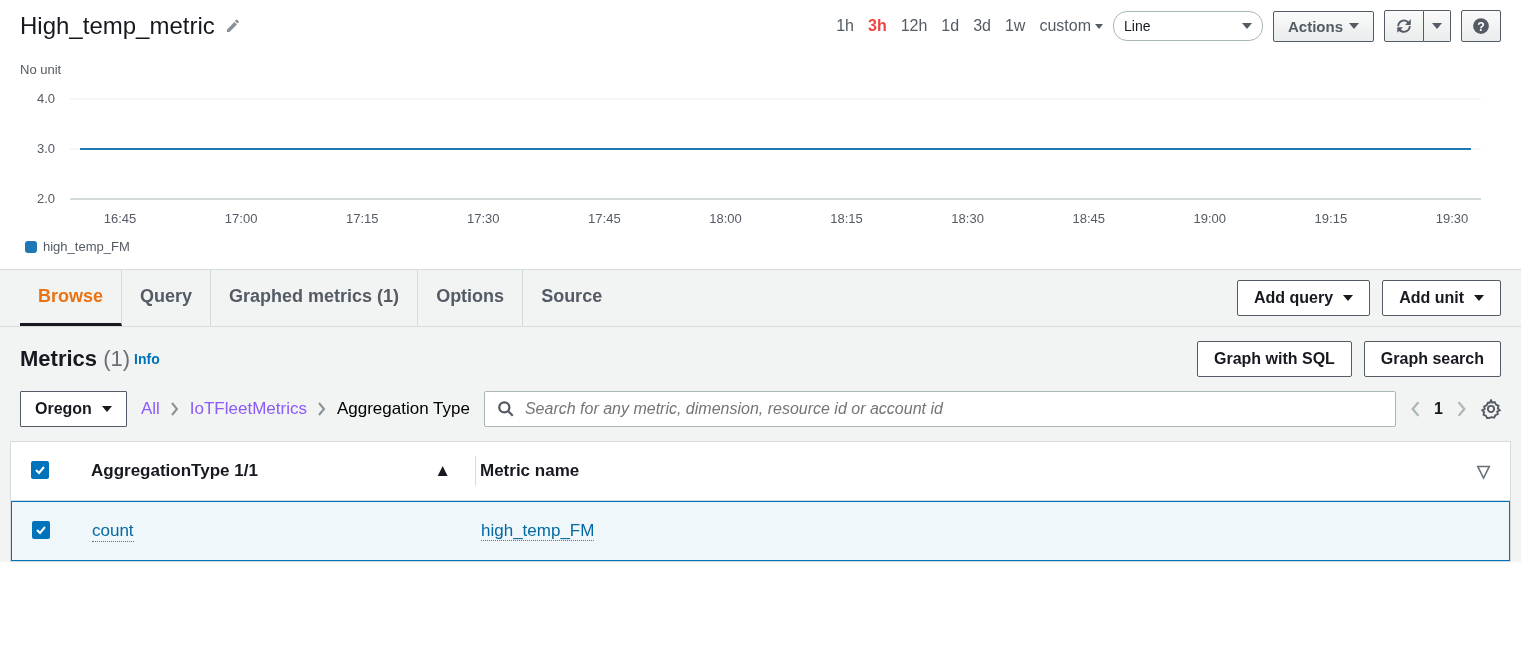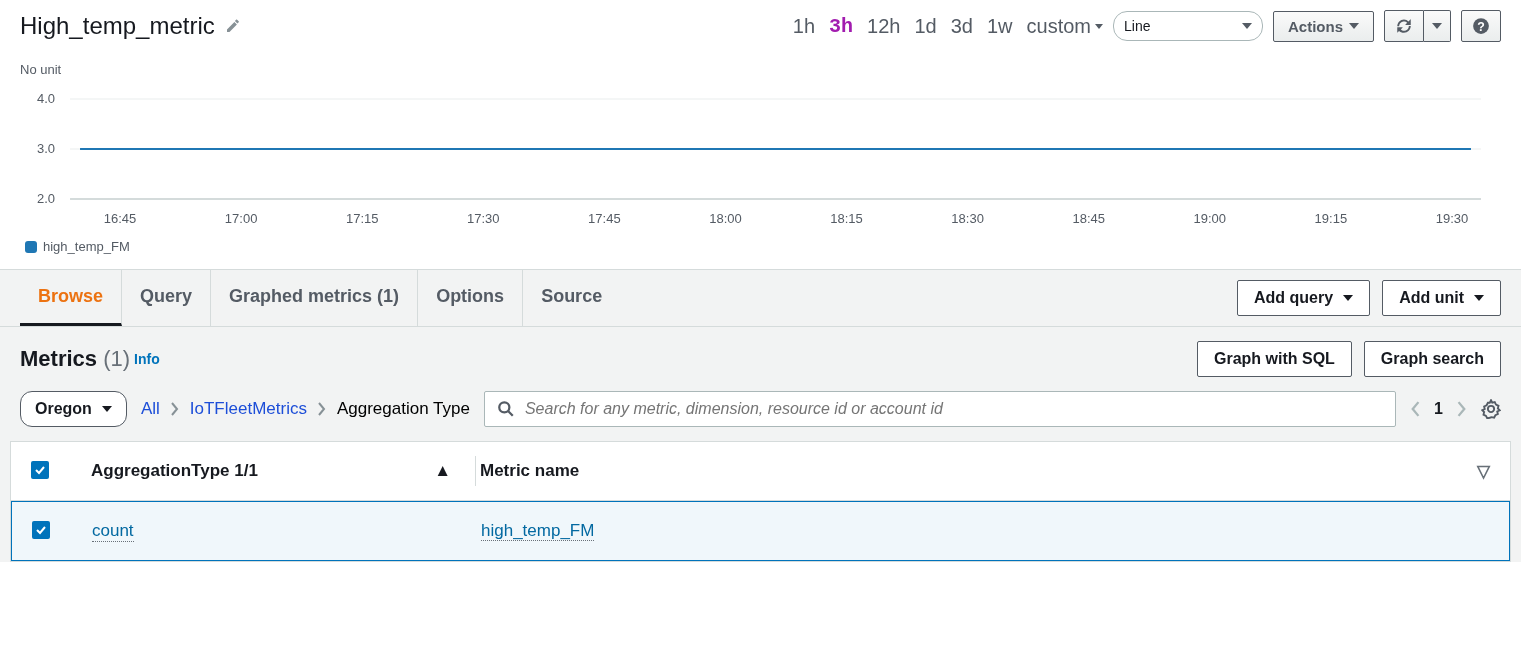--- a/index.html
+++ b/index.html
@@ -1,23 +1,23 @@
 <!DOCTYPE html>
 <html><head>
 <meta charset="utf-8">
 <style>
 * { box-sizing: border-box; margin: 0; padding: 0; }
 body { font-family: "Amazon Ember", "Helvetica Neue", Arial, sans-serif; font-size: 14px; color: #16191f; background: #fff; }
 .top-bar { display: flex; align-items: center; padding: 10px 20px; gap: 10px; }
 .title-wrap { display: flex; align-items: center; gap: 10px; flex: 1; }
 .page-title { font-size: 24px; font-weight: 400; color: #16191f; }
 .edit-icon { color: #879196; cursor: pointer; }
-.time-ranges { display: flex; gap: 14px; font-size: 20px; color: #545b64; }
+.time-ranges { display: flex; gap: 14px; font-size: 16px; color: #545b64; }
 .time-ranges span { cursor: pointer; }
-.time-ranges .active { color: #a21caf; font-weight: 700; font-family: Liberation Mono, monospace; }
+.time-ranges .active { color: #ef4444; font-weight: 700; }
 .custom-wrap { display: flex; align-items: center; gap: 4px; cursor: pointer; color: #545b64; }
 .select-box { border: 1px solid #aab7b8; border-radius: 14px; padding: 6px 10px; display: flex; align-items: center; justify-content: space-between; min-width: 150px; cursor: pointer; background: #fff; }
 .btn { border: 1px solid #545b64; background: linear-gradient(#fafafa,#eaeded); border-radius: 2px; padding: 6px 14px; font-size: 15px; font-weight: 700; color: #545b64; cursor: pointer; display: inline-flex; align-items: center; gap: 6px; }
 .btn-group { display: flex; }
 .btn-group .btn:first-child { border-top-right-radius: 0; border-bottom-right-radius: 0; }
 .btn-group .btn:last-child { border-top-left-radius: 0; border-bottom-left-radius: 0; border-left: none; padding: 6px 8px; }
 .icon-btn { padding: 6px 10px; }
 .chart-area { padding: 10px 20px 5px 20px; }
 .y-label { font-size: 13px; color: #545b64; margin-bottom: 8px; }
 .chart-svg { width: 100%; height: 150px; }
@@ -29,23 +29,23 @@
 .tab { padding: 16px 18px; font-size: 18px; font-weight: 700; color: #545b64; cursor: pointer; border-right: 1px solid #d5dbdb; }
 .tab.active { color: #ec7211; border-bottom: 3px solid #16191f; }
 .tab-actions { display: flex; gap: 12px; padding: 10px 0; }
 .outline-btn { border: 1px solid #545b64; background: #fff; border-radius: 2px; padding: 8px 16px; font-size: 16px; font-weight: 700; color: #16191f; cursor: pointer; display: inline-flex; align-items: center; gap: 10px; }
 .metrics-header { display: flex; align-items: center; padding: 14px 20px; gap: 4px; }
 .metrics-title { font-size: 22px; font-weight: 700; color: #16191f; }
 .metrics-count { color: #687078; font-weight: 400; }
 .info-link { color: #0073bb; font-size: 14px; font-weight: 700; cursor: pointer; }
 .metrics-actions { margin-left: auto; display: flex; gap: 12px; }
 .filter-row { display: flex; align-items: center; padding: 0 20px 14px 20px; gap: 14px; }
-.region-btn { border: 1px solid #545b64; background: #fff; border-radius: 12px; padding: 8px 14px; font-size: 16px; font-weight: 700; color: #16191f; cursor: pointer; display: inline-flex; align-items: center; gap: 10px; }
+.region-btn { border: 1px solid #545b64; background: #fff; border-radius: 1px; padding: 8px 14px; font-size: 16px; font-weight: 700; color: #16191f; cursor: pointer; display: inline-flex; align-items: center; gap: 10px; }
 .breadcrumb { display: flex; align-items: center; gap: 10px; font-size: 17px; }
-.breadcrumb .link { color: #1d4ed8; cursor: pointer; }
+.breadcrumb .link { color: #8b5cf6; cursor: pointer; }
 .breadcrumb .sep { color: #879196; }
 .breadcrumb .current { color: #000000; }
 .search-box { flex: 1; display: flex; align-items: center; border: 1px solid #aab7b8; border-radius: 2px; background: #fff; padding: 8px 12px; gap: 10px; }
 .search-box input { border: none; outline: none; flex: 1; font-size: 16px; font-style: italic; color: #687078; }
 .pager { display: flex; align-items: center; gap: 14px; font-size: 16px; }
 .pager .chev { color: #aab7b8; cursor: pointer; }
 .gear { color: #545b64; cursor: pointer; }
 .table { background: #fff; margin: 0 10px 10px 10px; border: 1px solid #d5dbdb; }
 .table-header, .table-row { display: flex; align-items: center; padding: 14px 20px; }
 .table-header { border-bottom: 1px solid #d5dbdb; font-weight: 700; font-size: 17px; color: #16191f; }

